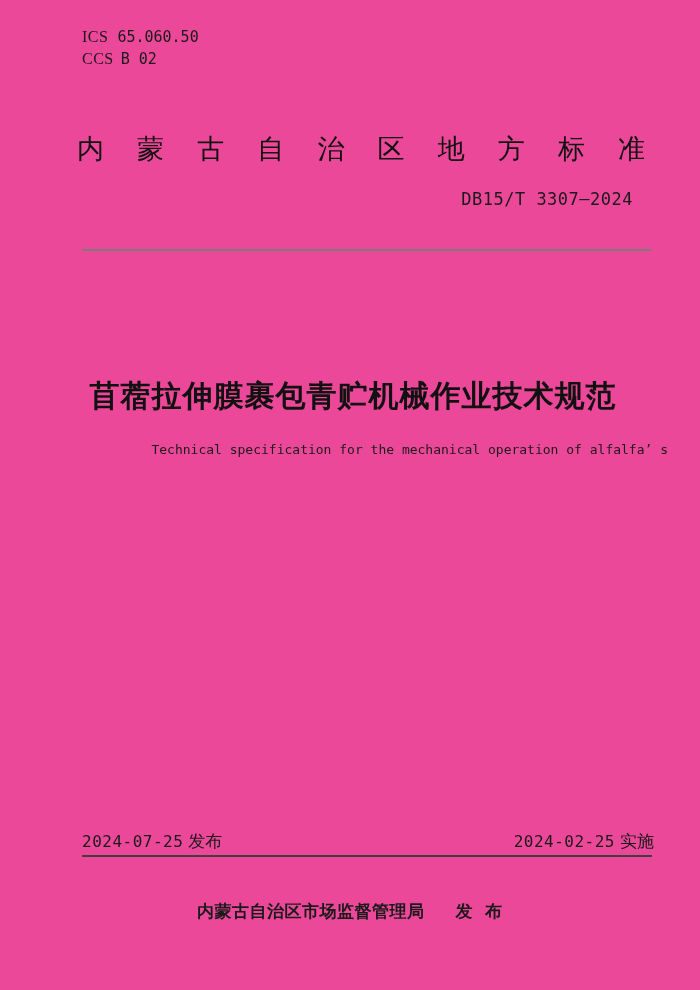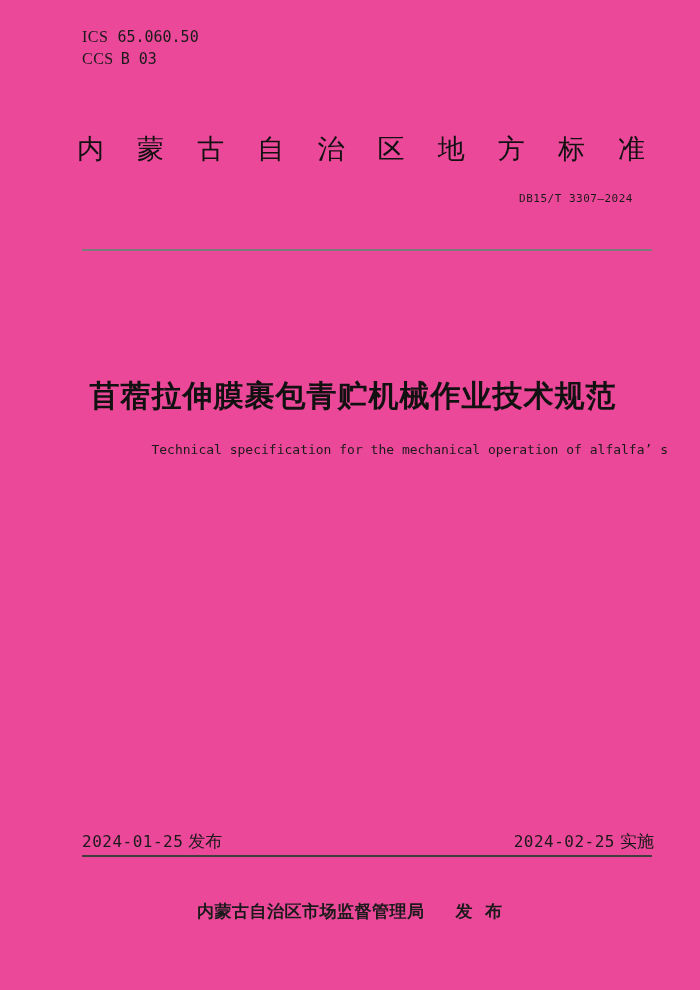--- a/index.html
+++ b/index.html
@@ -64,21 +64,21 @@
     font-weight: 500;
     color: #111;
   }
 
   
   .doc-number {
     position: absolute;
     top: 189px;
     right: 67px;
     font-family: "DejaVu Sans Mono", monospace;
-    font-size: 11px;
+    font-size: 17px;
     line-height: 20px;
     letter-spacing: 0.5px;
     white-space: nowrap;
   }
 
   .rule {
     position: absolute;
     left: 82px;
     width: 570px;
     height: 2px;
@@ -158,21 +158,21 @@
 </head>
 <body>
 
 <div class="page">
 
   <div class="ics-block">
     <div>
       <span class="ics-label">ICS</span><span class="ics-value">65.060.50</span>
     </div>
     <div>
-      <span class="ics-label">CCS</span><span class="ics-value ccs-value">B 03</span>
+      <span class="ics-label">CCS</span><span class="ics-value ccs-value">B 02</span>
     </div>
   </div>
 
 
   <div class="standard-type">
       <span>内</span>
       <span>蒙</span>
       <span>古</span>
       <span>自</span>
       <span>治</span>
@@ -188,21 +188,21 @@
   <div class="rule rule-top"></div>
 
   <h1 class="title">苜蓿拉伸膜裹包青贮机械作业技术规范</h1>
 
   <div class="title-en">
     <div>Technical specification for the mechanical operation of alfalfa’ s</div>
   </div>
 
   <div class="dates">
     <div>
-      <span class="date-digits">2024-01-25</span><span class="date-label">发布</span>
+      <span class="date-digits">2024-07-25</span><span class="date-label">发布</span>
     </div>
     <div>
       <span class="date-digits">2024-02-25</span><span class="date-label">实施</span>
     </div>
   </div>
 
   <div class="rule rule-bottom"></div>
 
   <div class="publisher">
     <span>内蒙古自治区市场监督管理局</span>

